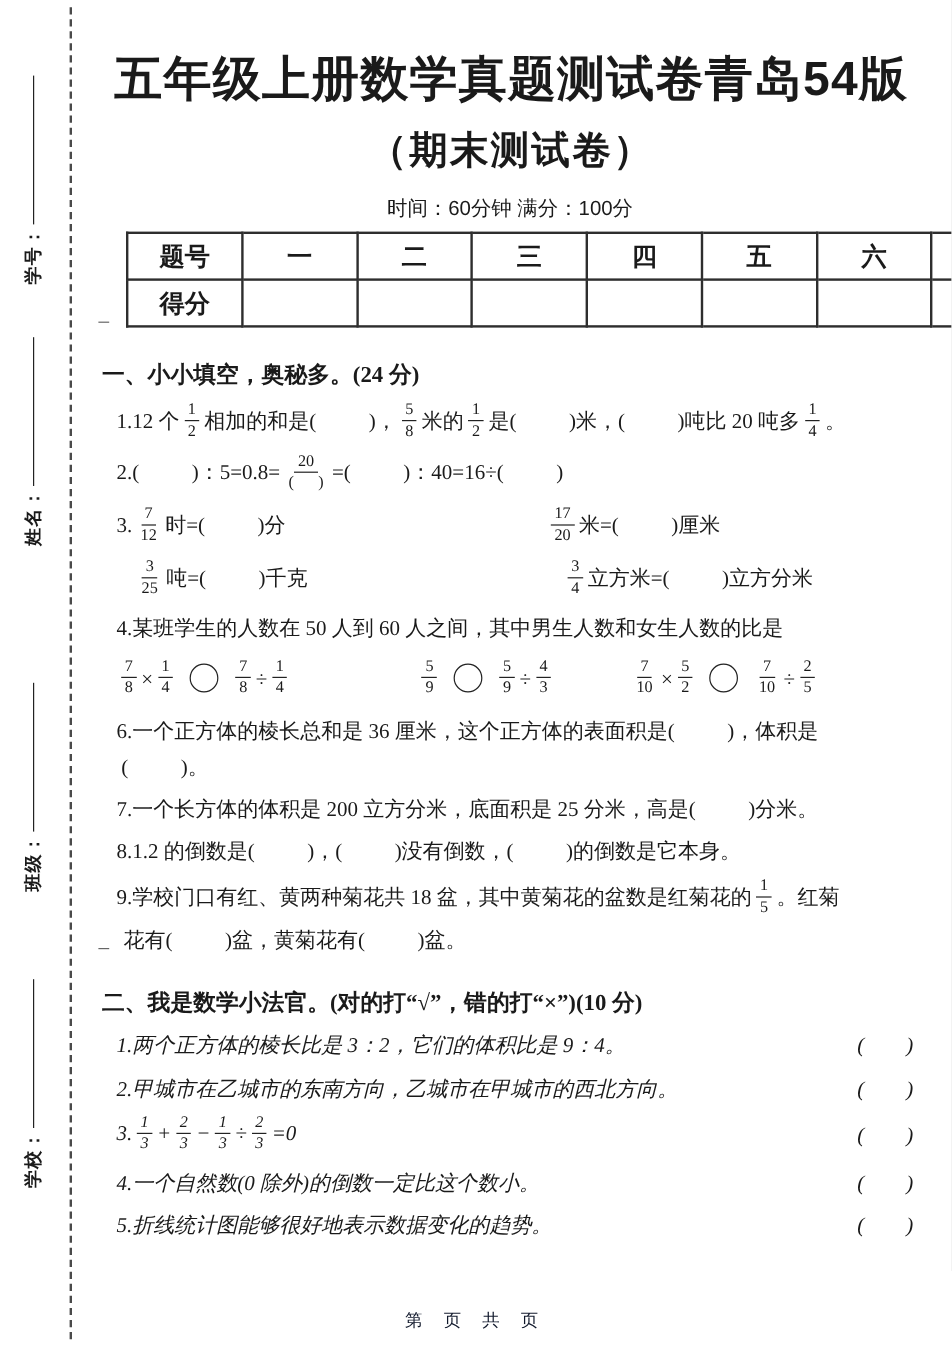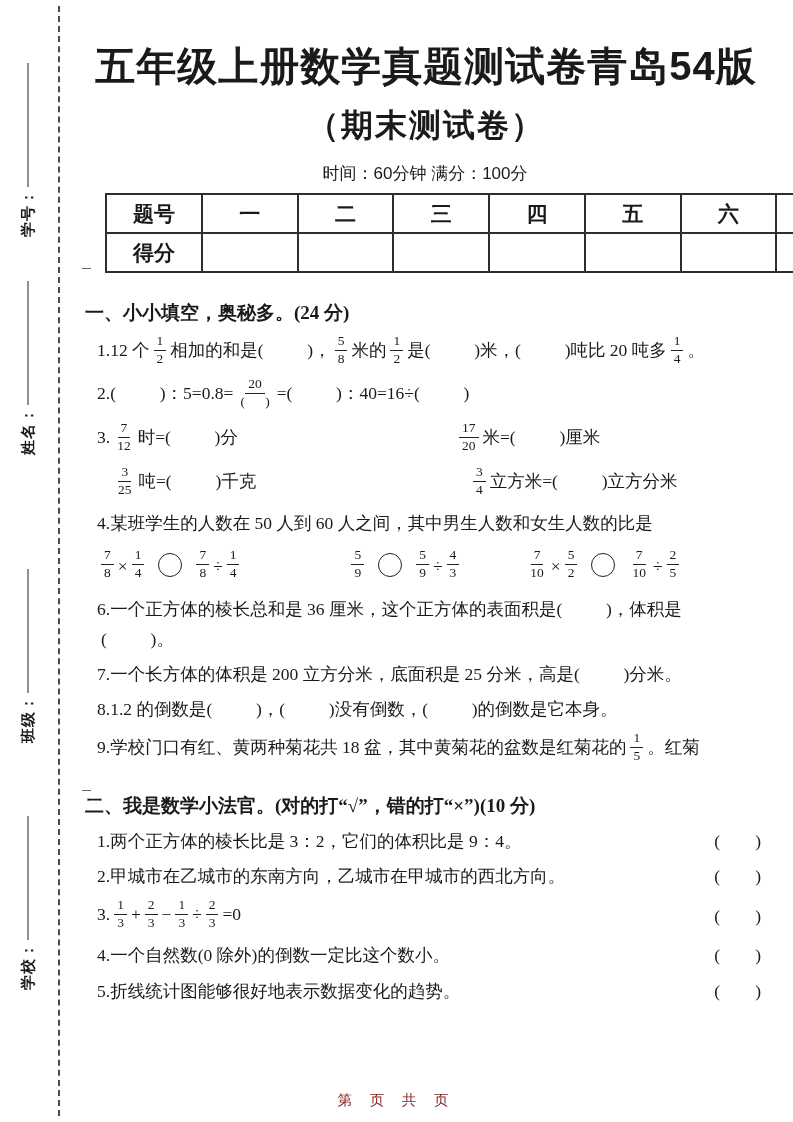--- a/index.html
+++ b/index.html
@@ -47,38 +47,38 @@
   .q{margin:9px 0 0 12px;font-size:17.5px;line-height:1.5;white-space:pre-wrap;}
   .split{display:flex;}
   .split .l{width:358px;}
   .split .r{flex:1;}
 
   .cmprow{display:flex;align-items:center;margin:13px 0 0 12px;font-size:17.5px;}
   .cmprow .g{display:inline-flex;align-items:center;white-space:pre;}
   .cmprow .g2{margin-left:104px;}
   .cmprow .g3{margin-left:60px;}
 
-  .judge{display:flex;align-items:center;margin:9px 0 0 12px;font-size:17.5px;line-height:1.5;}
+  .judge{display:flex;align-items:center;margin:9px 0 0 12px;font-size:17.5px;line-height:1.5;font-style:italic;}
   .judge .txt{flex:1;white-space:pre-wrap;}
   .judge .ans{width:90px;text-align:right;white-space:pre;padding-right:6px;}
 
   .frac{
     display:inline-flex;flex-direction:column;align-items:center;vertical-align:middle;
     margin:0 4px;font-size:13.5px;line-height:1.25;transform:translateY(-2px);
   }
   .frac .fn{border-bottom:1.3px solid #222;padding:0 3px;white-space:pre;text-align:center;}
   .frac .fd{padding:0 3px;white-space:pre;text-align:center;}
 
   .circ{display:inline-block;border:1.7px solid #222;border-radius:50%;vertical-align:middle;box-sizing:border-box;}
   .circ.small{width:21px;height:21px;margin:0 3px;transform:translateY(-2px);}
   .circ.big{width:24px;height:24px;margin:0 10px;transform:translateY(-1px);}
 
   .footer{
     position:absolute;bottom:12px;left:0;right:0;text-align:center;
-    font-size:14.5px;letter-spacing:7px;color:#7f1d1d;
+    font-size:14.5px;letter-spacing:7px;color:#0f172a;
   }
 </style>
 </head>
 <body>
 
 <div class="page">
 
   <div class="dash-line"></div>
   <div class="fold" style="left:82px;top:268px;"></div>
   <div class="fold" style="left:82px;top:790px;"></div>
@@ -148,20 +148,21 @@
       <span class="g g1"><span class="frac"><span class="fn">7</span><span class="fd">8</span></span><span>×</span><span class="frac"><span class="fn">1</span><span class="fd">4</span></span><span class="circ big"></span><span class="frac"><span class="fn">7</span><span class="fd">8</span></span><span>÷</span><span class="frac"><span class="fn">1</span><span class="fd">4</span></span></span>
       <span class="g g2"><span class="frac"><span class="fn">5</span><span class="fd">9</span></span><span class="circ big"></span><span class="frac"><span class="fn">5</span><span class="fd">9</span></span><span>÷</span><span class="frac"><span class="fn">4</span><span class="fd">3</span></span></span>
       <span class="g g3"><span class="frac"><span class="fn">7</span><span class="fd">10</span></span><span>×</span><span class="frac"><span class="fn">5</span><span class="fd">2</span></span><span class="circ big"></span><span class="frac"><span class="fn">7</span><span class="fd">10</span></span><span>÷</span><span class="frac"><span class="fn">2</span><span class="fd">5</span></span></span>
     </div>
 
     <div class="q" style="margin-top:12px;">6.一个正方体的棱长总和是 36 厘米，这个正方体的表面积是(          )，体积是</div>
     <div class="q" style="margin-top:4px;padding-left:4px;">(          )。</div>
     <div class="q">7.一个长方体的体积是 200 立方分米，底面积是 25 分米，高是(          )分米。</div>
     <div class="q">8.1.2 的倒数是(          )，(          )没有倒数，(          )的倒数是它本身。</div>
     <div class="q"><span>9.学校门口有红、黄两种菊花共 18 盆，其中黄菊花的盆数是红菊花的</span><span class="frac"><span class="fn">1</span><span class="fd">5</span></span><span>。红菊</span></div>
+    <div class="q" style="margin-top:4px;padding-left:6px;">花有(          )盆，黄菊花有(          )盆。</div>
 
     <div class="sec-h">二、我是数学小法官。(对的打“√”，错的打“×”)(10 分)</div>
 
     <div class="judge">
       <span class="txt"><span>1.两个正方体的棱长比是 3：2，它们的体积比是 9：4。</span></span>
       <span class="ans">(        )</span>
     </div>
     <div class="judge">
       <span class="txt"><span>2.甲城市在乙城市的东南方向，乙城市在甲城市的西北方向。</span></span>
       <span class="ans">(        )</span>

